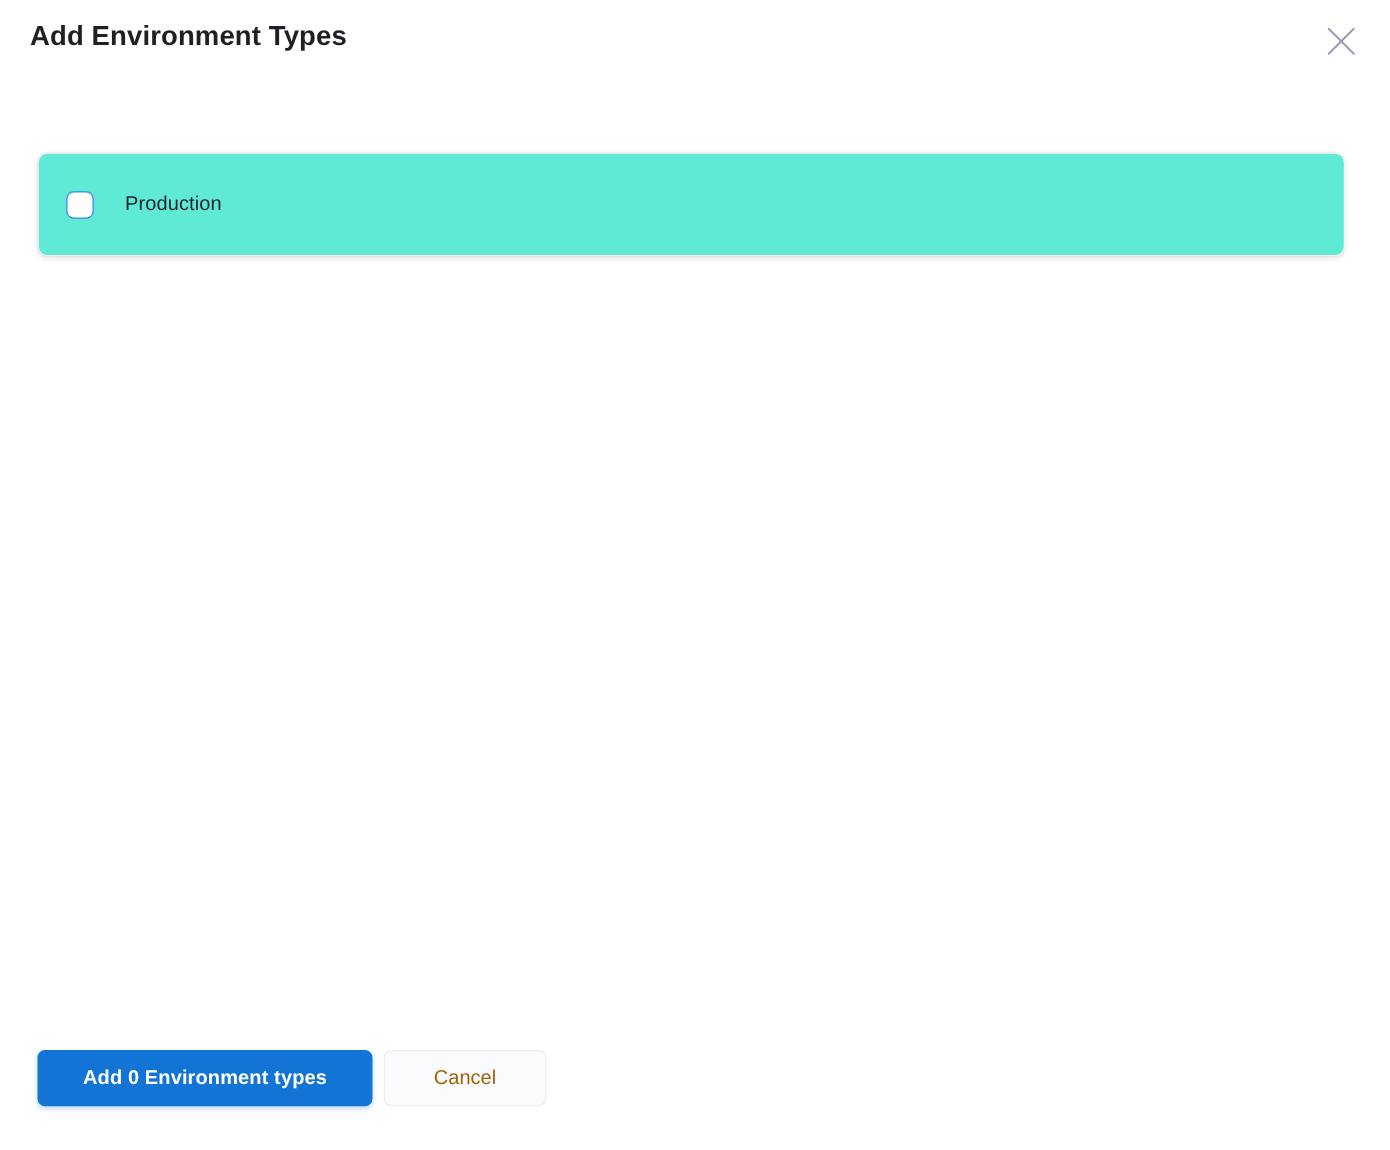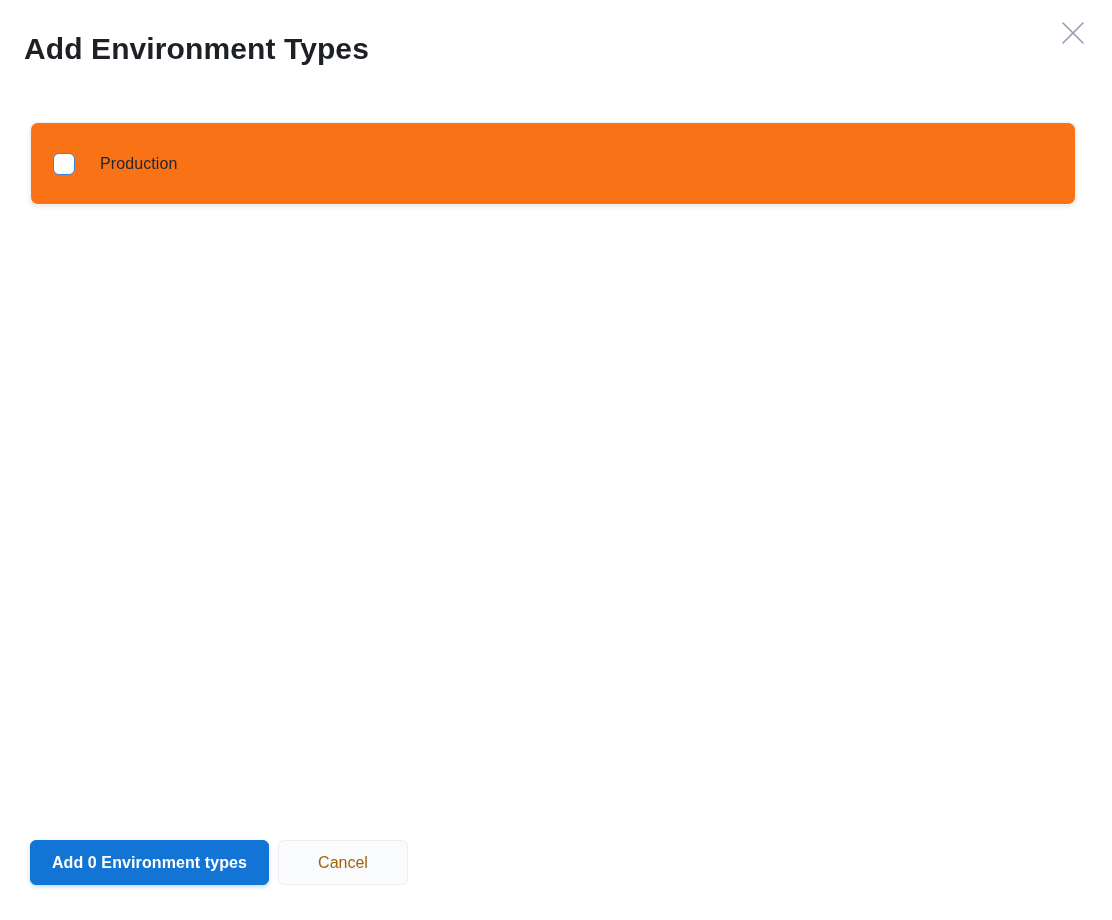--- a/index.html
+++ b/index.html
@@ -9,22 +9,22 @@
     font-family: "Liberation Sans", sans-serif;
     overflow: hidden;
   }
   .dialog {
     position: relative;
     width: 1112px; height: 920px;
     background: #ffffff;
   }
   .dialog-title {
     position: absolute;
-    left: 24px; top: 32px;
-    font-size: 30px;
+    left: 24px; top: 16px;
+    font-size: 22px;
     font-weight: 700;
     letter-spacing: 0.1px;
     color: #1d2126;
   }
   .close-btn {
     position: absolute;
     left: 1057px; top: 17px;
     width: 32px; height: 32px;
     display: flex; align-items: center; justify-content: center;
     background: transparent;
@@ -34,21 +34,21 @@
   .close-btn svg { display: block; }
 
   .type-list {
     position: absolute;
     left: 30px; top: 122px;
     width: 1046px;
   }
   .type-card {
     width: 100%;
     height: 83px;
-    background: #f97316;
+    background: #5eead4;
     border: 1px solid #f3f3f5;
     border-radius: 8px;
     box-shadow: 0 2px 4px rgba(96, 97, 112, 0.14), 0 0 1px rgba(40, 41, 61, 0.08);
     display: flex;
     align-items: center;
     padding-left: 22px;
     margin-bottom: 8px;
     cursor: pointer;
   }
   .checkbox {
@@ -77,21 +77,21 @@
     height: 45px;
     border-radius: 6px;
     font-family: "Liberation Sans", sans-serif;
     font-size: 16px;
     display: inline-flex;
     align-items: center;
     justify-content: center;
     cursor: pointer;
   }
   .btn-primary {
-    width: 239px;
+    width: 268px;
     background: #1274d4;
     border: 1px solid #1274d4;
     color: #ffffff;
     font-weight: 700;
     letter-spacing: 0.1px;
     box-shadow: 0 2px 4px rgba(18, 116, 212, 0.25);
   }
   .btn-secondary {
     width: 130px;
     background: #fafbfd;

